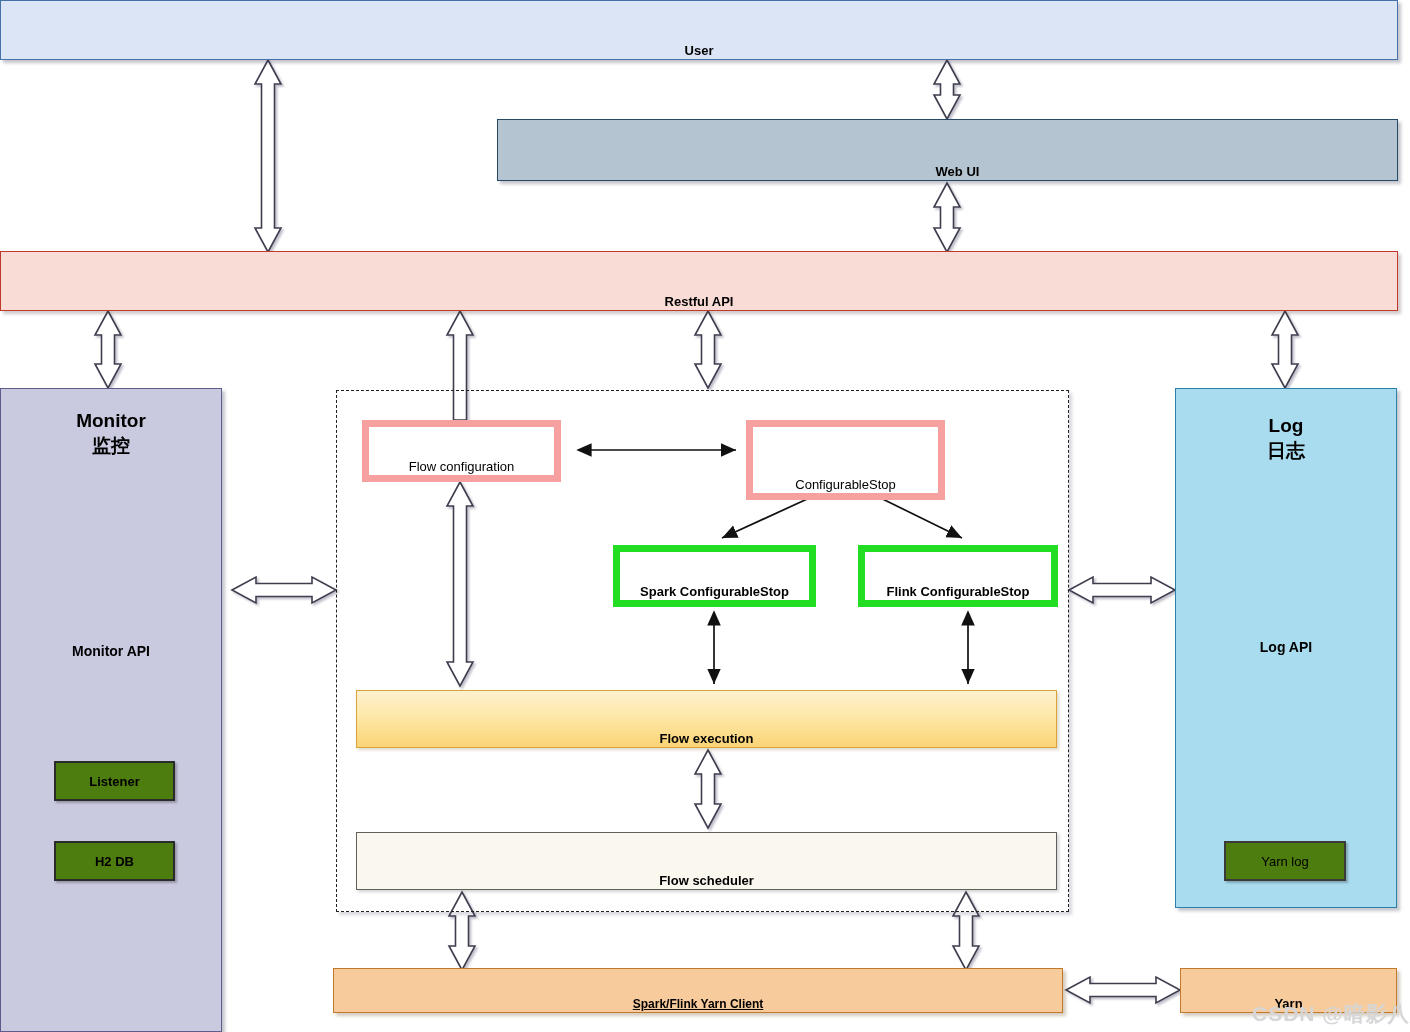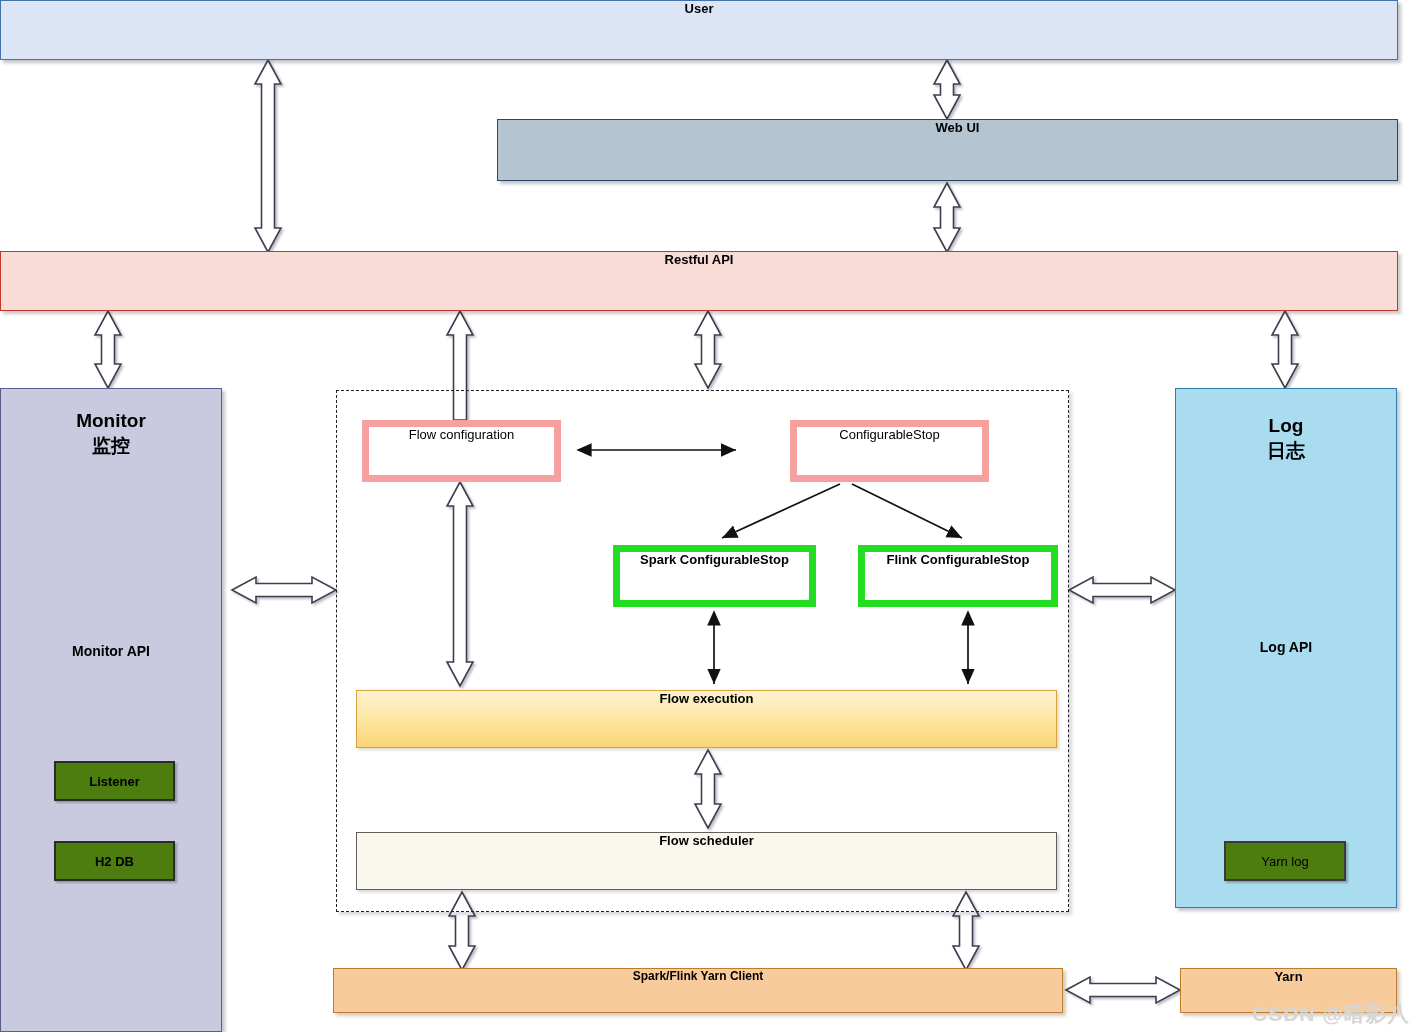--- a/index.html
+++ b/index.html
@@ -1,19 +1,19 @@
 <!DOCTYPE html>
 <html><head>
 <meta charset="utf-8">
 <style>
   html,body{margin:0;padding:0;background:#ffffff;}
   body{font-family:"Liberation Sans","DejaVu Sans",sans-serif;}
   #canvas{position:relative;width:1410px;height:1032px;overflow:hidden;background:#fff;}
 
-  .box{position:absolute;box-sizing:border-box;display:flex;align-items:flex-start;
+  .box{position:absolute;box-sizing:border-box;display:flex;align-items:flex-end;
        justify-content:center;text-align:center;color:#000;}
   .box .lbl{line-height:1.25;}
 
   
   .bar-user{background:#dbe5f5;border:1px solid #4472a8;
             box-shadow:3px 3px 3px rgba(60,60,90,.30);font-size:13px;font-weight:bold;}
   .bar-webui{background:#b4c4d0;border:1px solid #274968;
              box-shadow:3px 3px 3px rgba(60,60,90,.30);font-size:13px;font-weight:bold;padding-left:20px;}
   .bar-rest{background:#fadcd6;border:1px solid #c0392b;
             box-shadow:3px 3px 3px rgba(90,60,60,.28);font-size:13px;font-weight:bold;}
@@ -159,41 +159,41 @@
       <span>Yarn log</span>
     </div>
   </div>
 
   <div class="dashed" style="left:336px;top:390px;width:733px;height:522px;"></div>
 
   <div class="box b-pink" style="left:362px;top:420px;width:199px;height:62px;">
     <span class="lbl">Flow configuration</span>
   </div>
 
-  <div class="box b-pink" style="left:746px;top:420px;width:199px;height:62px;margin-left:44px;">
+  <div class="box b-pink" style="left:746px;top:420px;width:199px;height:80px;">
     <span class="lbl">ConfigurableStop</span>
   </div>
 
   <div class="box b-green" style="left:858px;top:545px;width:200px;height:62px;">
     <span class="lbl">Flink ConfigurableStop</span>
   </div>
 
   <div class="box b-green" style="left:613px;top:545px;width:203px;height:62px;">
     <span class="lbl">Spark ConfigurableStop</span>
   </div>
 
   <div class="box b-exec" style="left:356px;top:690px;width:701px;height:58px;">
     <span class="lbl">Flow execution</span>
   </div>
 
   <div class="box b-sched" style="left:356px;top:832px;width:701px;height:58px;">
     <span class="lbl">Flow scheduler</span>
   </div>
 
-  <div class="box b-orange" style="left:333px;top:968px;width:730px;height:45px;">
+  <div class="box b-orange" style="left:333px;top:968px;width:730px;height:45px;text-decoration:underline;">
     <span class="lbl">Spark/Flink Yarn Client</span>
   </div>
 
   <div class="box b-orange" style="left:1180px;top:968px;width:217px;height:45px;font-size:13px;">
     <span class="lbl">Yarn</span>
   </div>
 
   <div class="watermark" style="left:1252px;top:1000px;">CSDN @暗影八度</div>
 
 </div>

